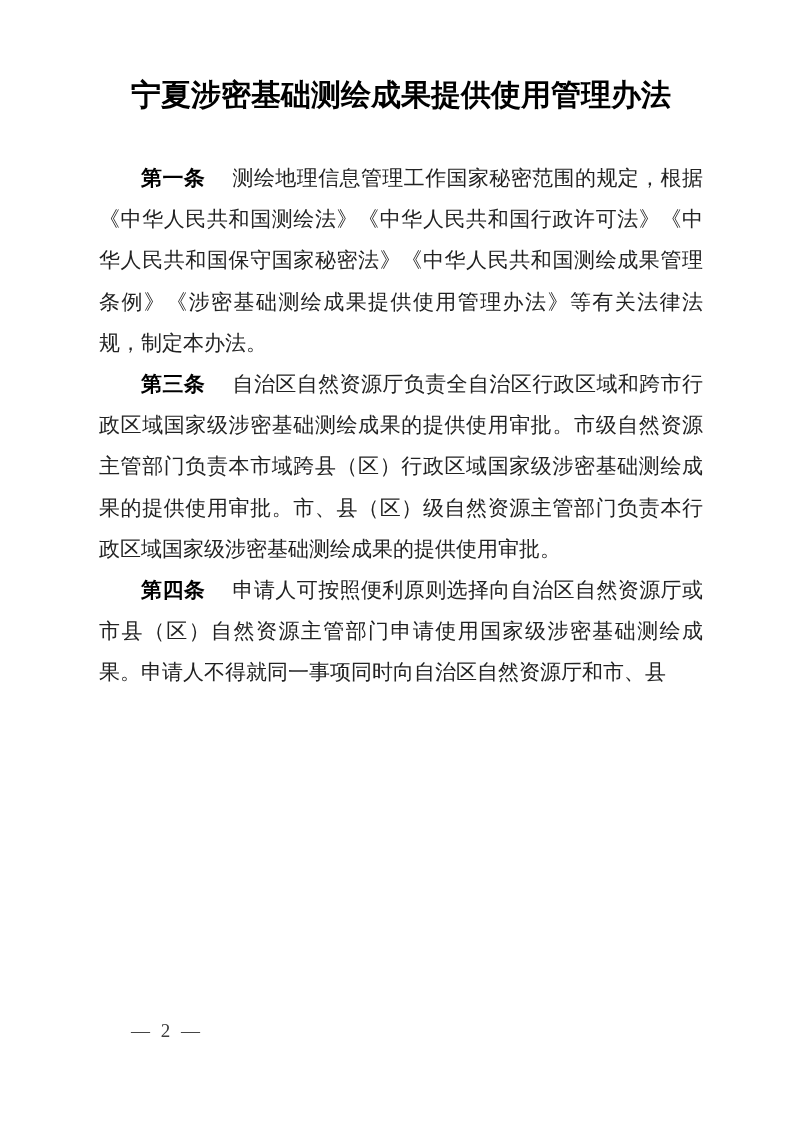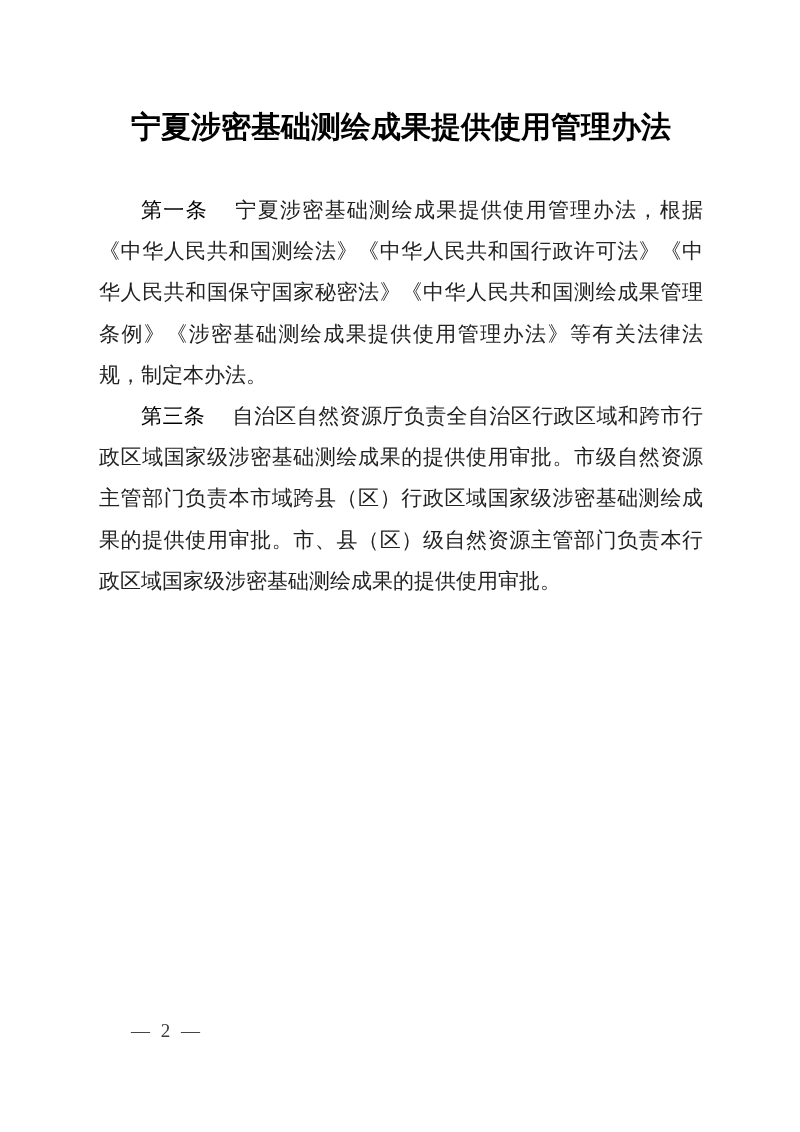--- a/index.html
+++ b/index.html
@@ -18,42 +18,42 @@
     color: #1c1c1c;
   }
   .content {
     position: absolute;
     left: 99px;
     top: 0;
     width: 604px;
   }
   .doc-title {
     margin: 0;
-    padding-top: 106px;
+    padding-top: 74px;
     font-size: 30px;
     line-height: 42px;
     font-weight: 700;
     text-align: center;
     color: #000000;
     white-space: nowrap;
   }
   .doc-body {
     margin-top: 42px;
     font-size: 21px;
     line-height: 41.2px;
     text-align: justify;
     color: #222222;
   }
   .para {
     margin: 0;
     padding: 0;
     text-indent: 2em;
   }
   .para-head {
-    font-weight: 400;
+    font-weight: 700;
     color: #000000;
     margin-right: 1.3em;
   }
   .para-head:empty {
     margin-right: 0;
   }
   .page-number {
     position: absolute;
     left: 131px;
     top: 1019px;
@@ -64,23 +64,24 @@
   }
 </style>
 </head>
 <body>
 
 <div class="page">
   <div class="content">
     <h1 class="doc-title">宁夏涉密基础测绘成果提供使用管理办法</h1>
 
     <div class="doc-body">
-      <p class="para"><span class="para-head">第一条</span><span class="para-text">宁夏涉密基础测绘成果提供使用管理办法，根据《中华人民共和国测绘法》《中华人民共和国行政许可法》《中华人民共和国保守国家秘密法》《中华人民共和国测绘成果管理条例》《涉密基础测绘成果提供使用管理办法》等有关法律法规，制定本办法。</span></p>
+      <p class="para"><span class="para-head">第一条</span><span class="para-text">测绘地理信息管理工作国家秘密范围的规定，根据《中华人民共和国测绘法》《中华人民共和国行政许可法》《中华人民共和国保守国家秘密法》《中华人民共和国测绘成果管理条例》《涉密基础测绘成果提供使用管理办法》等有关法律法规，制定本办法。</span></p>
 
 
 
       <p class="para"><span class="para-head">第三条</span><span class="para-text">自治区自然资源厅负责全自治区行政区域和跨市行政区域国家级涉密基础测绘成果的提供使用审批。市级自然资源主管部门负责本市域跨县（区）行政区域国家级涉密基础测绘成果的提供使用审批。市、县（区）级自然资源主管部门负责本行政区域国家级涉密基础测绘成果的提供使用审批。</span></p>
 
+      <p class="para"><span class="para-head">第四条</span><span class="para-text">申请人可按照便利原则选择向自治区自然资源厅或市县（区）自然资源主管部门申请使用国家级涉密基础测绘成果。申请人不得就同一事项同时向自治区自然资源厅和市、县</span></p>
     </div>
   </div>
 
   <div class="page-number">— 2 —</div>
 </div>
 
 </body></html>

